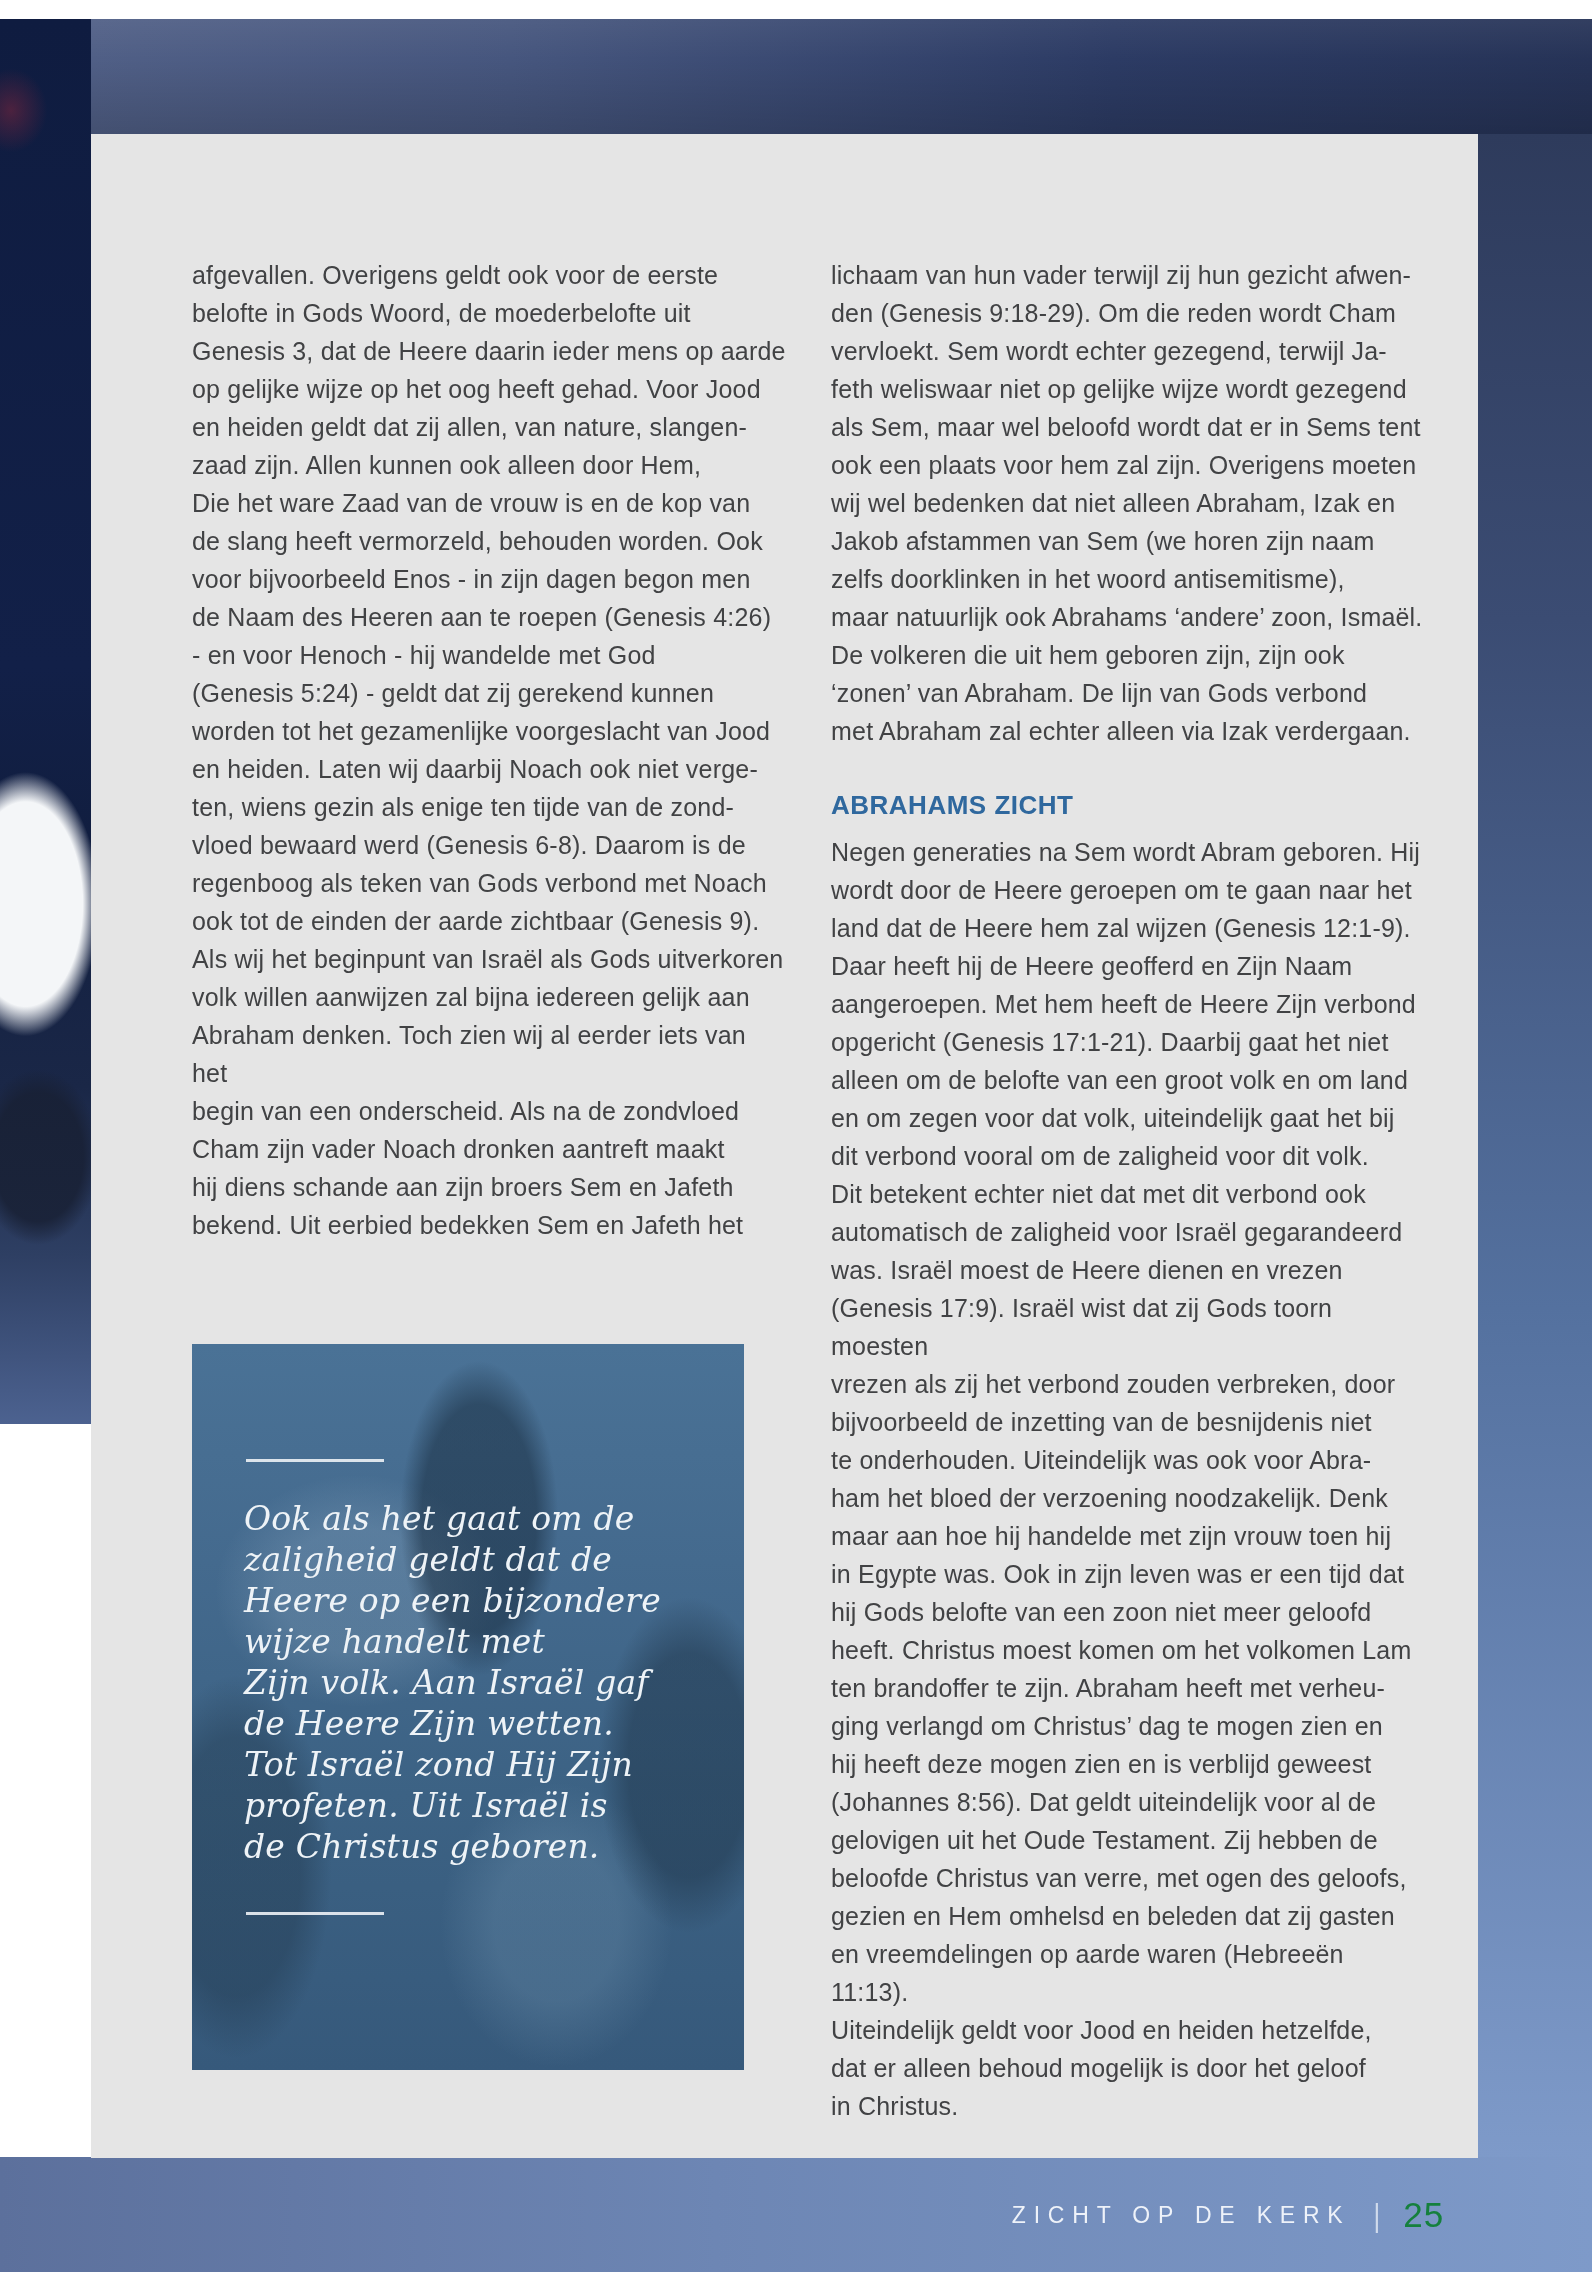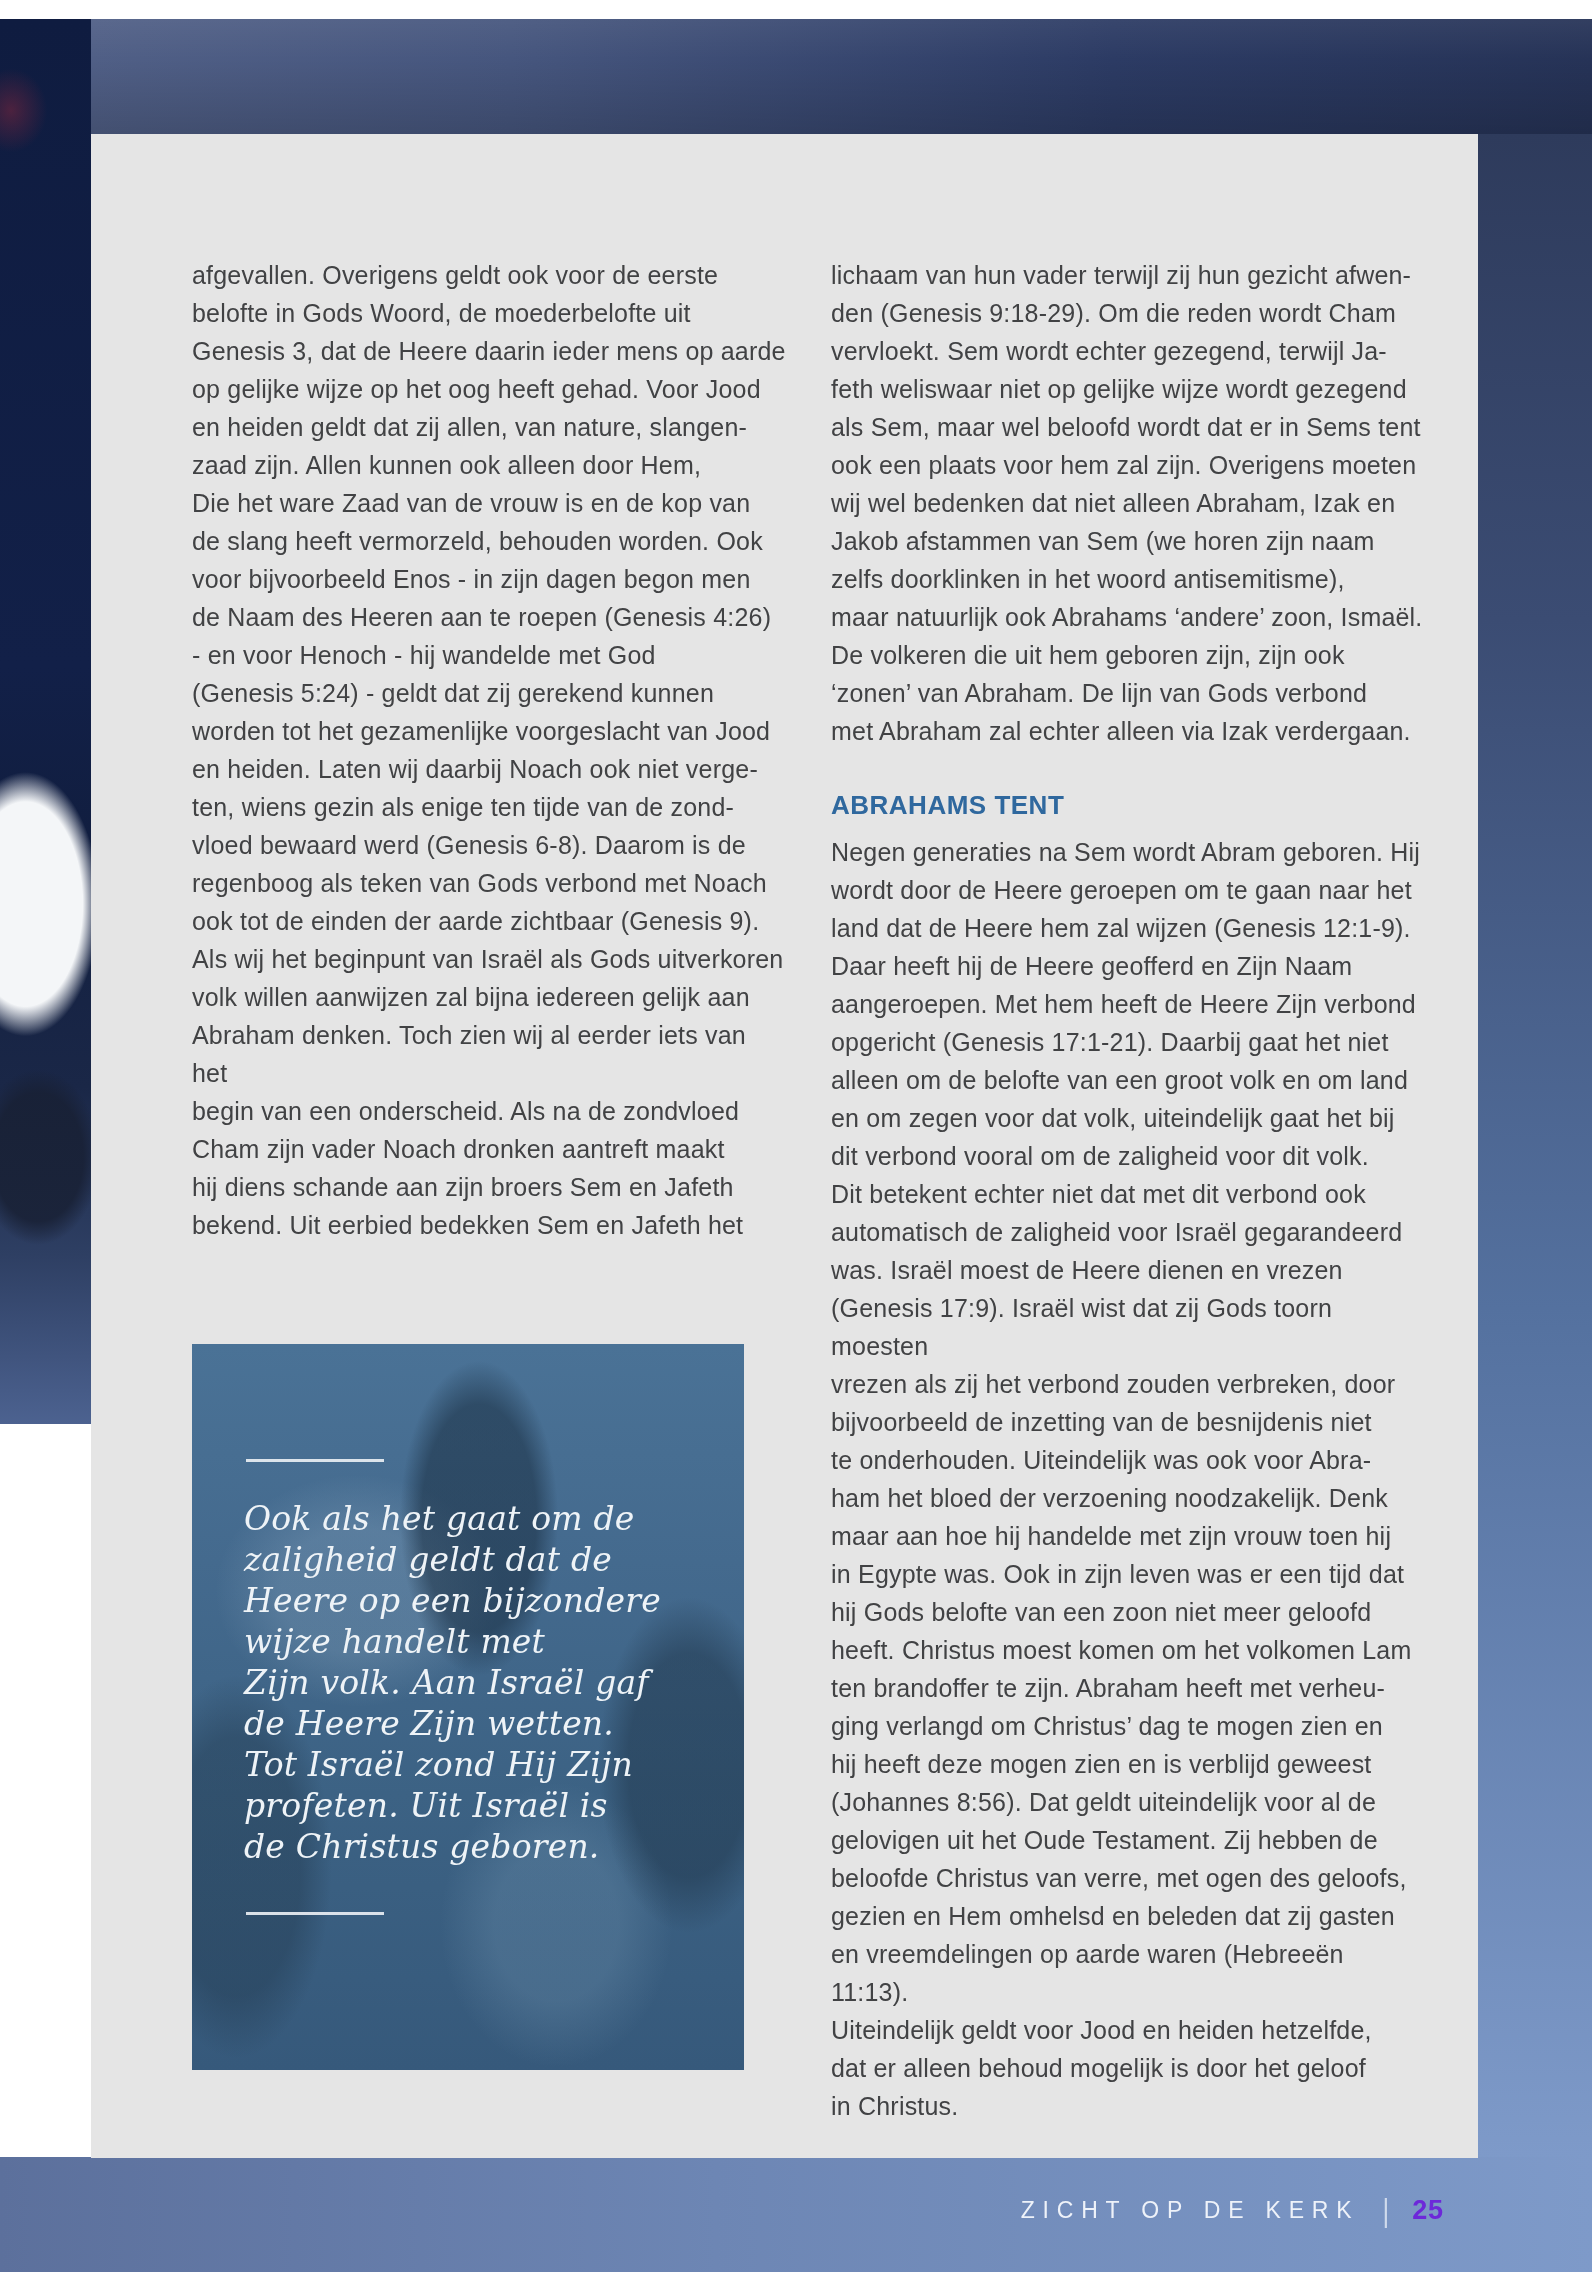--- a/index.html
+++ b/index.html
@@ -72,21 +72,21 @@
   .footer-row{
     position:absolute;right:148px;top:2195px;display:flex;align-items:center;gap:23px;
   }
   .footer-brand{
     color:#eef2f9;font-size:23px;letter-spacing:7.8px;font-weight:400;
   }
   .footer-sep{
     color:#dfe7f3;font-size:26px;font-weight:200;opacity:.85;transform:scaleY(1.2);
   }
   .footer-num{
-    color:#6d28d9;font-size:27px;font-weight:700;letter-spacing:0.9px;
+    color:#15803d;font-size:35px;font-weight:400;letter-spacing:0.9px;
   }
 </style>
 </head>
 <body>
 
 <div class="canvas">
 
   <div class="bg-left-strip"></div>
   <div class="bg-top-band"></div>
   <div class="bg-right-strip"></div>
@@ -129,21 +129,21 @@
 feth weliswaar niet op gelijke wijze wordt gezegend
 als Sem, maar wel beloofd wordt dat er in Sems tent
 ook een plaats voor hem zal zijn. Overigens moeten
 wij wel bedenken dat niet alleen Abraham, Izak en
 Jakob afstammen van Sem (we horen zijn naam
 zelfs doorklinken in het woord antisemitisme),
 maar natuurlijk ook Abrahams ‘andere’ zoon, Ismaël.
 De volkeren die uit hem geboren zijn, zijn ook
 ‘zonen’ van Abraham. De lijn van Gods verbond
 met Abraham zal echter alleen via Izak verdergaan.</div>
-      <div class="section-heading">ABRAHAMS TENT</div>
+      <div class="section-heading">ABRAHAMS ZICHT</div>
       <div class="textblock">Negen generaties na Sem wordt Abram geboren. Hij
 wordt door de Heere geroepen om te gaan naar het
 land dat de Heere hem zal wijzen (Genesis 12:1-9).
 Daar heeft hij de Heere geofferd en Zijn Naam
 aangeroepen. Met hem heeft de Heere Zijn verbond
 opgericht (Genesis 17:1-21). Daarbij gaat het niet
 alleen om de belofte van een groot volk en om land
 en om zegen voor dat volk, uiteindelijk gaat het bij
 dit verbond vooral om de zaligheid voor dit volk.
 Dit betekent echter niet dat met dit verbond ook

